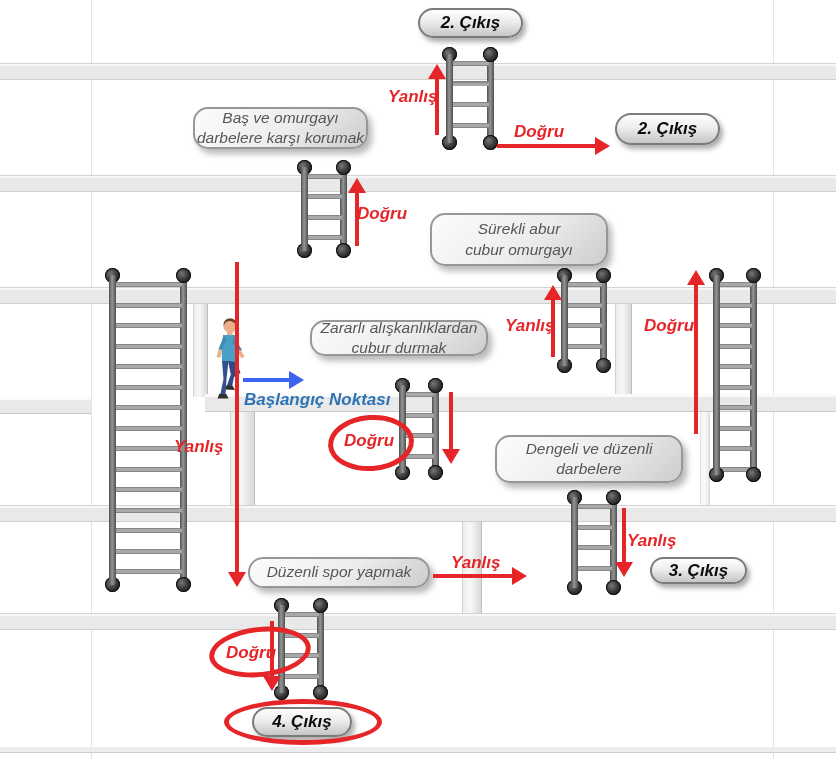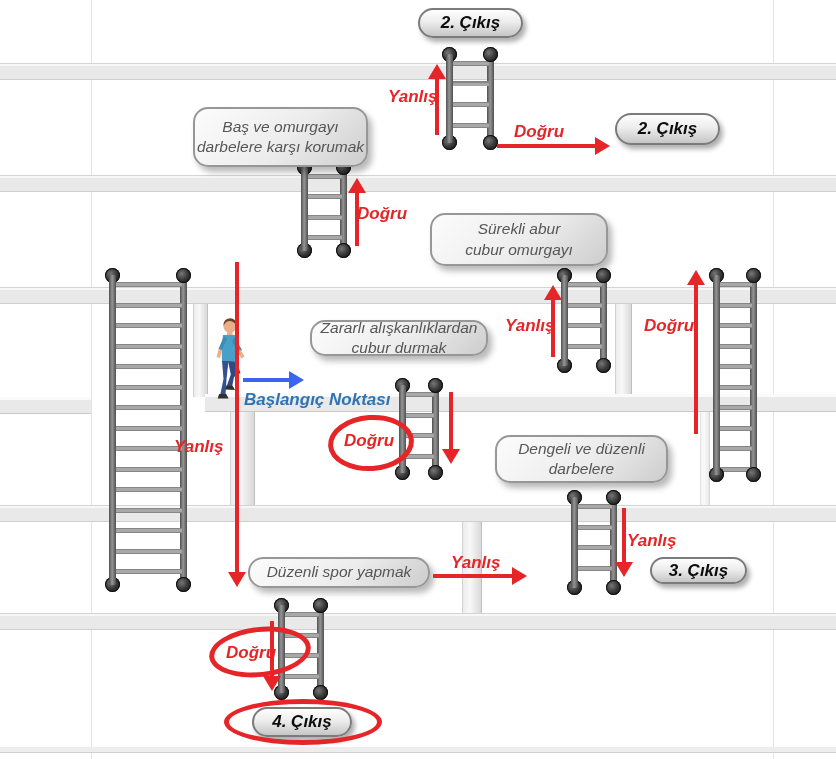--- a/index.html
+++ b/index.html
@@ -169,33 +169,33 @@
   <div class="ladder" style="left:277px;top:598px;width:48px;height:102px">
       <i class="rail rl"></i>
       <i class="rail rr"></i>
       <i class="rungs"></i>
       <b class="cap tl"></b>
       <b class="cap tr"></b>
       <b class="cap bl"></b>
       <b class="cap br"></b>
     </div>
 
-  <div class="bubble" style="left:193px;top:107px;width:175px;height:60px">
+  <div class="bubble" style="left:193px;top:107px;width:175px;height:42px">
     <span>Baş ve omurgayı</span>
     <span>darbelere karşı korumak</span>
   </div>
   <div class="bubble" style="left:430px;top:213px;width:178px;height:53px">
     <span>Sürekli abur</span>
     <span>cubur omurgayı</span>
   </div>
   <div class="bubble" style="left:310px;top:320px;width:178px;height:36px">
     <span>Zararlı alışkanlıklardan</span>
     <span>cubur durmak</span>
   </div>
-  <div class="bubble" style="left:495px;top:435px;width:173px;height:48px">
+  <div class="bubble" style="left:495px;top:435px;width:188px;height:48px">
     <span>Dengeli ve düzenli</span>
     <span>darbelere</span>
   </div>
   <div class="bubble" style="left:248px;top:557px;width:182px;height:31px">
     <span>Düzenli spor yapmak</span>
   </div>
 
   <div class="pill" style="left:418px;top:8px;width:105px;height:30px">
       <span>2. Çıkış</span>
     </div>

